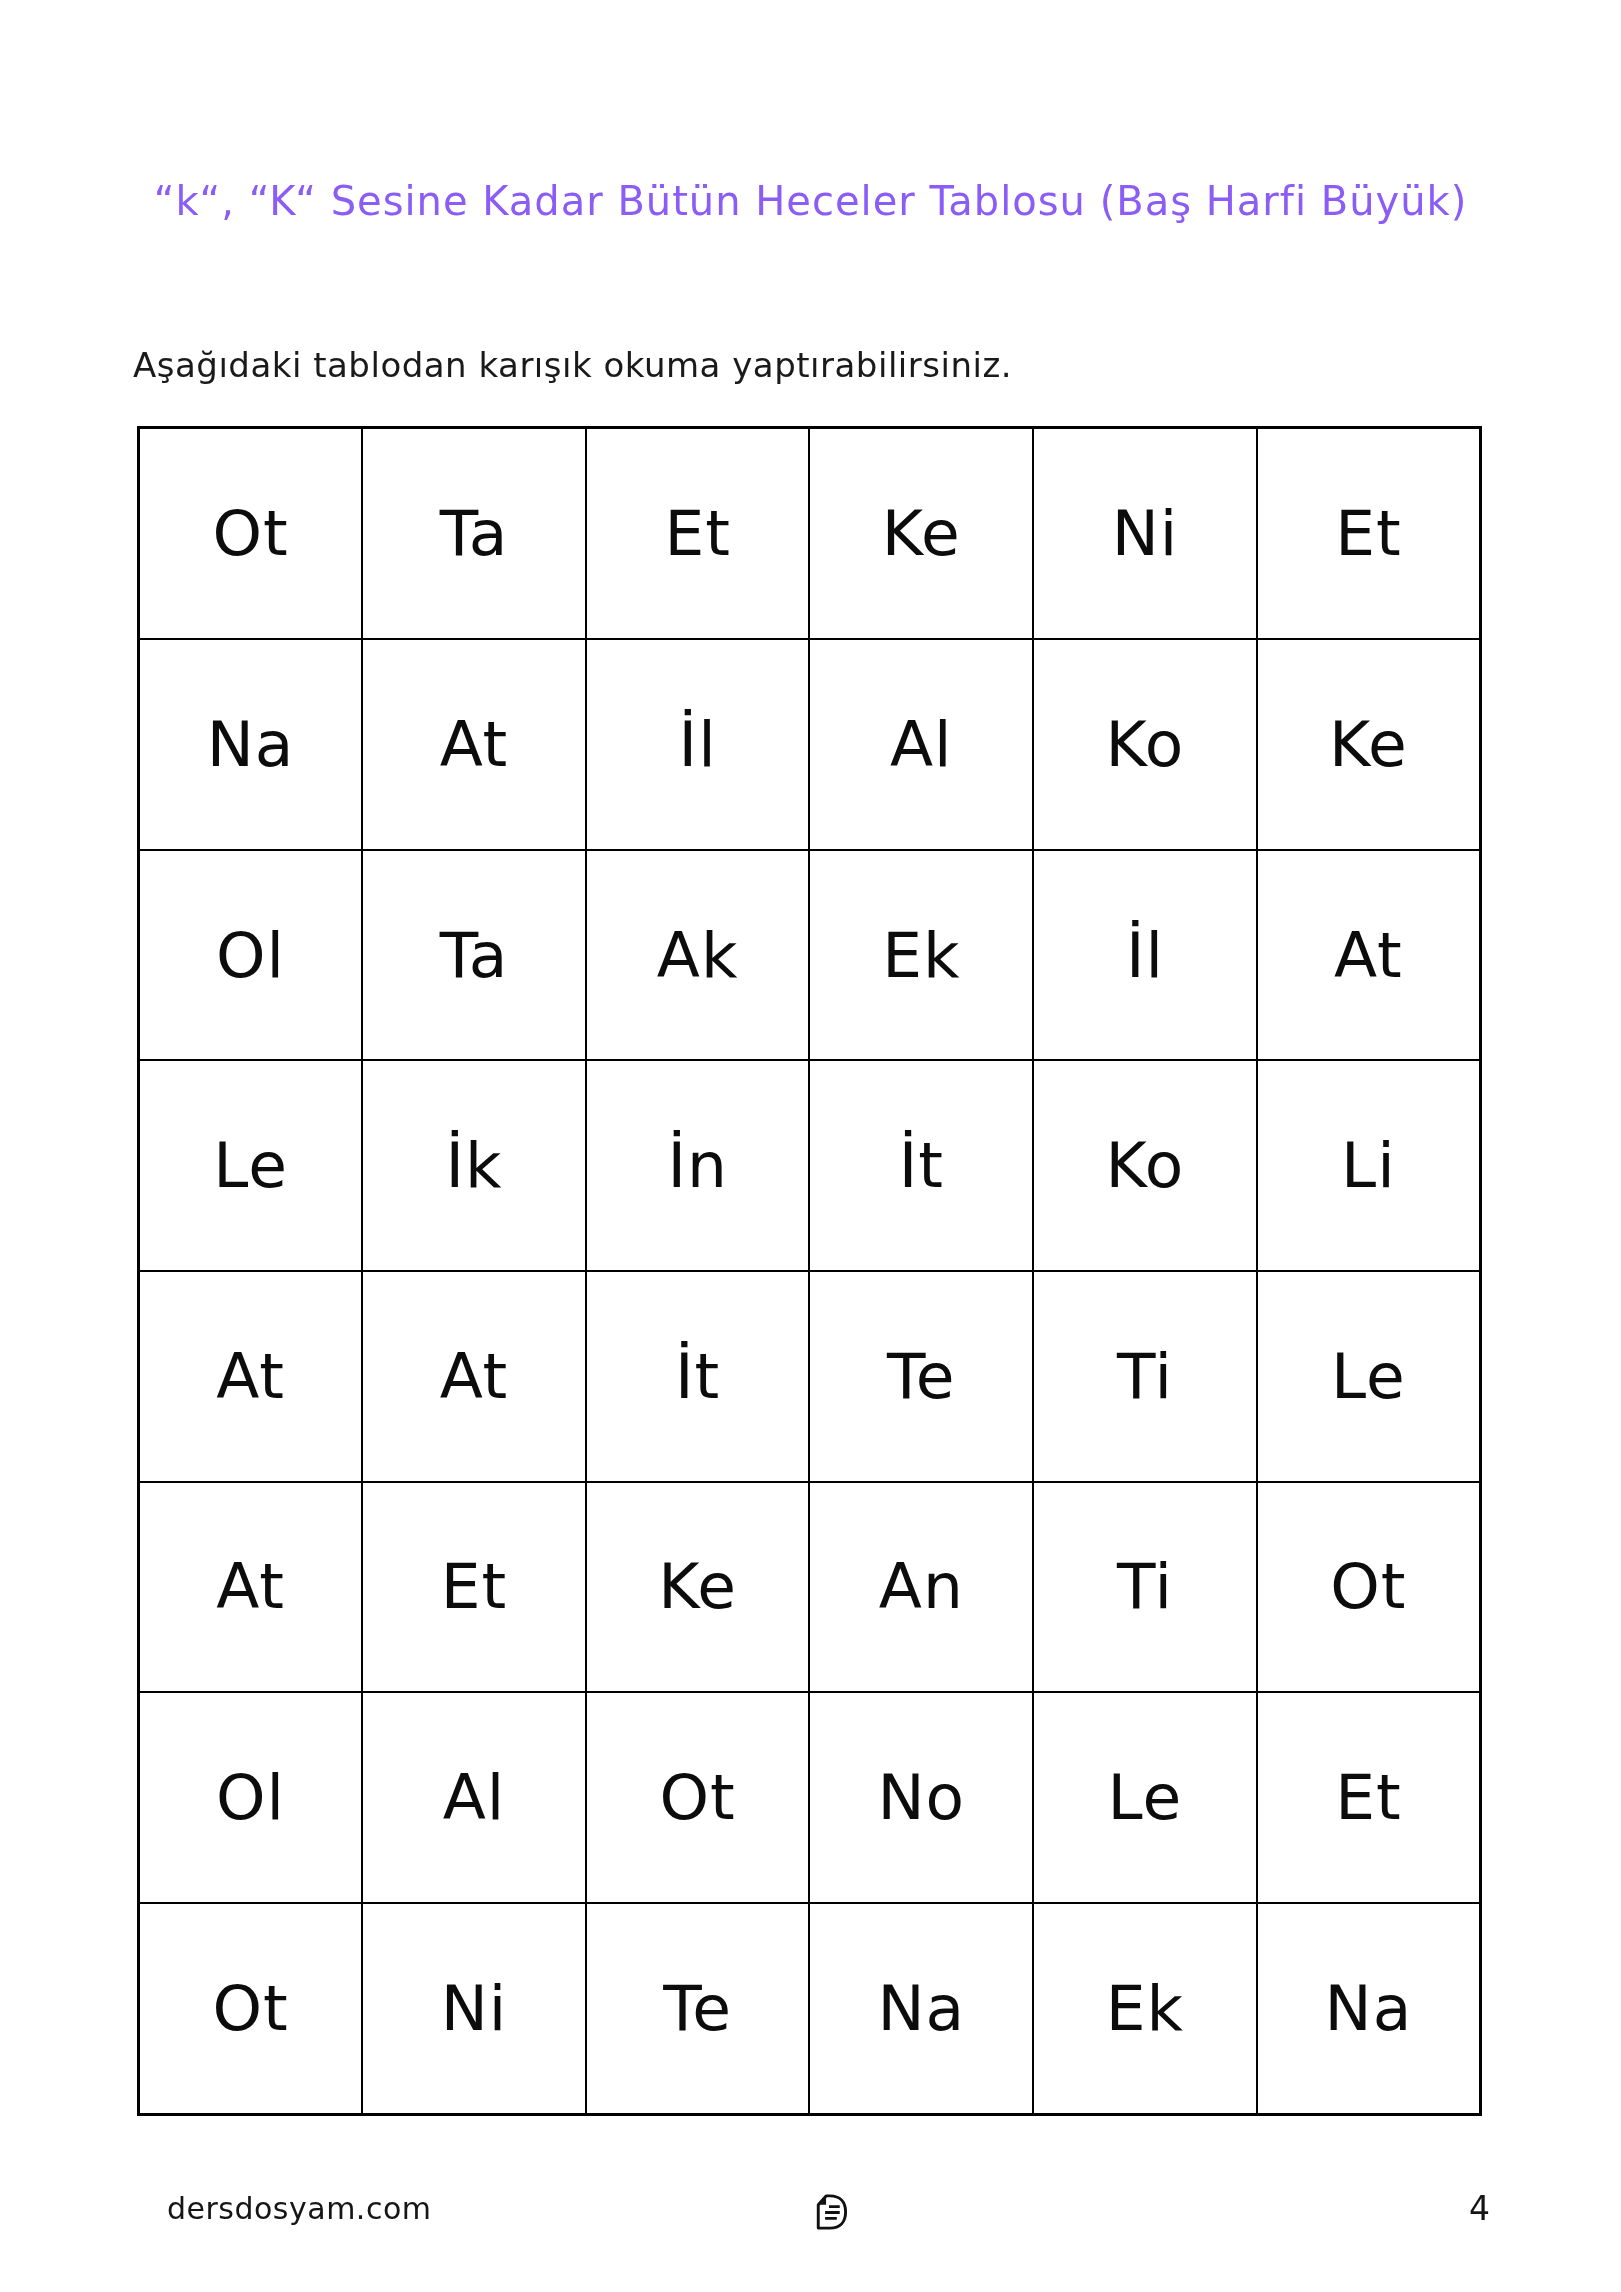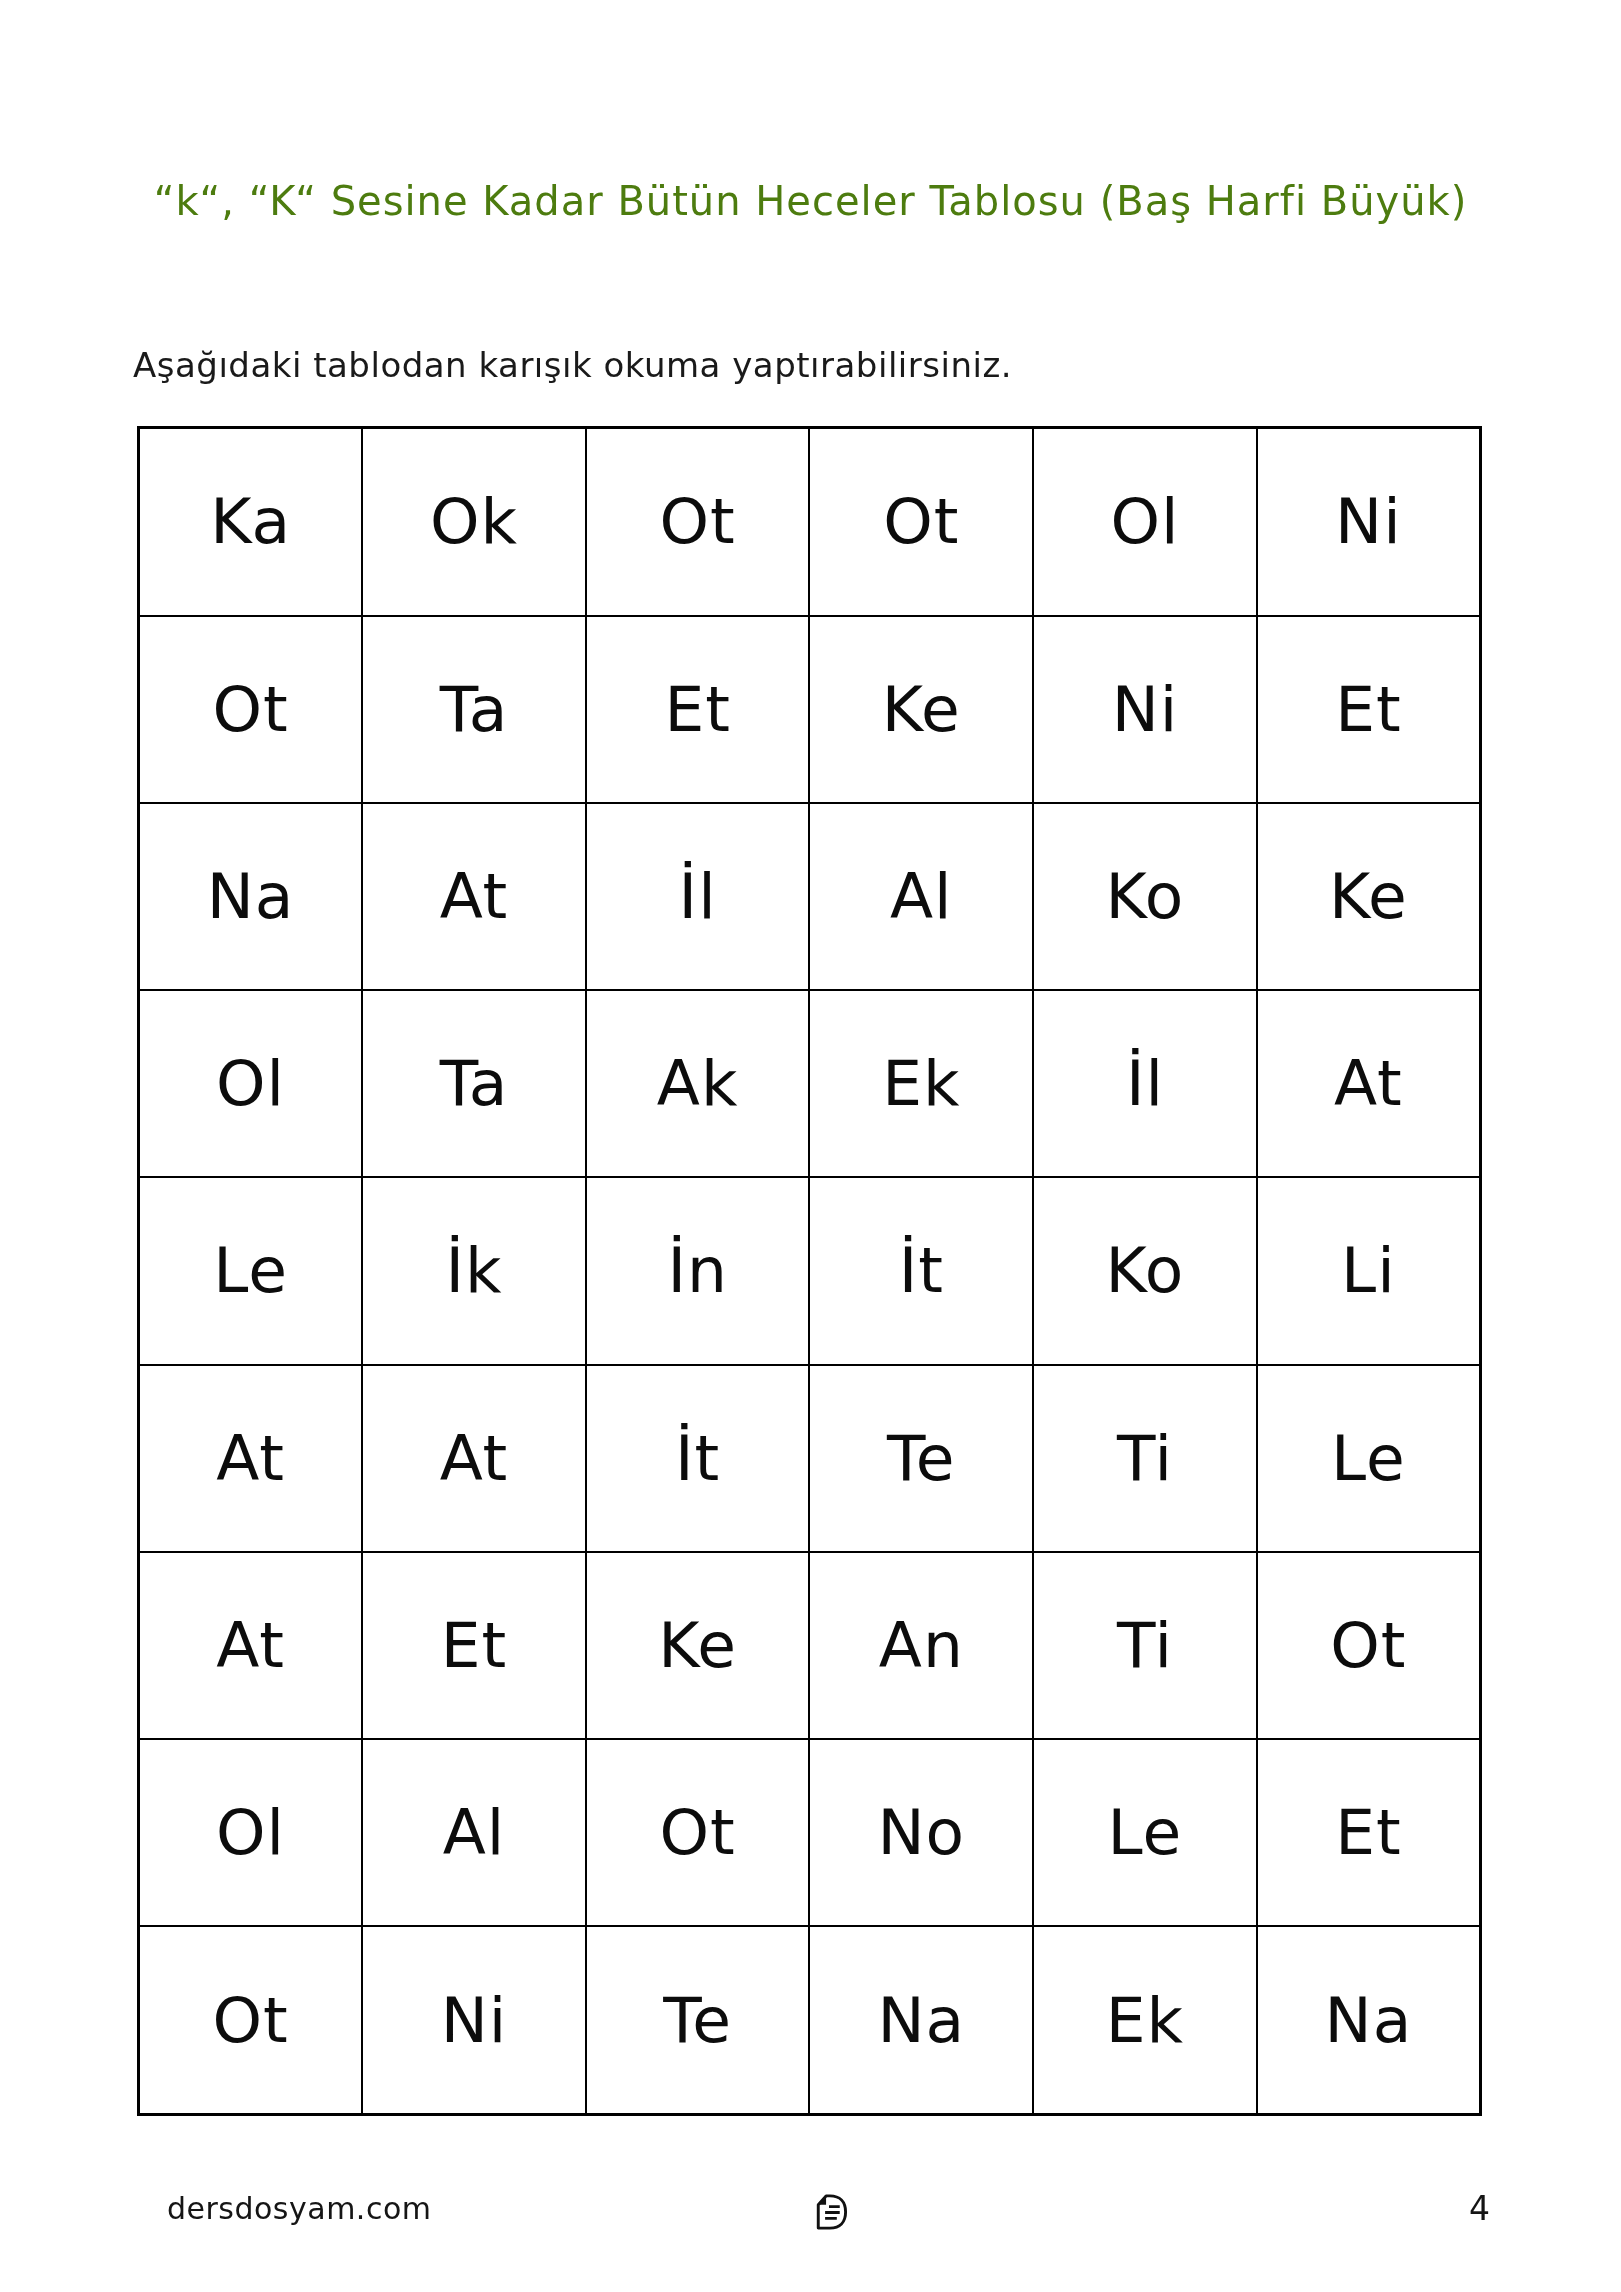--- a/index.html
+++ b/index.html
@@ -18,21 +18,21 @@
   }
   .title {
     position: absolute;
     top: 178px;
     left: 0;
     width: 100%;
     text-align: center;
     font-size: 40px;
     font-weight: normal;
     letter-spacing: 1px;
-    color: #4d7c0f; 
+    color: #8b5cf6; 
     white-space: nowrap;
   }
   .subtitle {
     position: absolute;
     top: 345px;
     left: 133px;
     font-size: 34px;
     color: #1a1a1a;
     letter-spacing: 0.5px;
   }
@@ -90,28 +90,20 @@
 <body>
 
 <div class="page">
 
   <div class="title">“k“, “K“ Sesine Kadar Bütün Heceler Tablosu (Baş Harfi Büyük)</div>
 
   <div class="subtitle">Aşağıdaki tablodan karışık okuma yaptırabilirsiniz.</div>
 
   <table class="syllables">
     <tbody>
-        <tr>
-          <td>Ka</td>
-          <td>Ok</td>
-          <td>Ot</td>
-          <td>Ot</td>
-          <td>Ol</td>
-          <td>Ni</td>
-        </tr>
         <tr>
           <td>Ot</td>
           <td>Ta</td>
           <td>Et</td>
           <td>Ke</td>
           <td>Ni</td>
           <td>Et</td>
         </tr>
         <tr>
           <td>Na</td>

